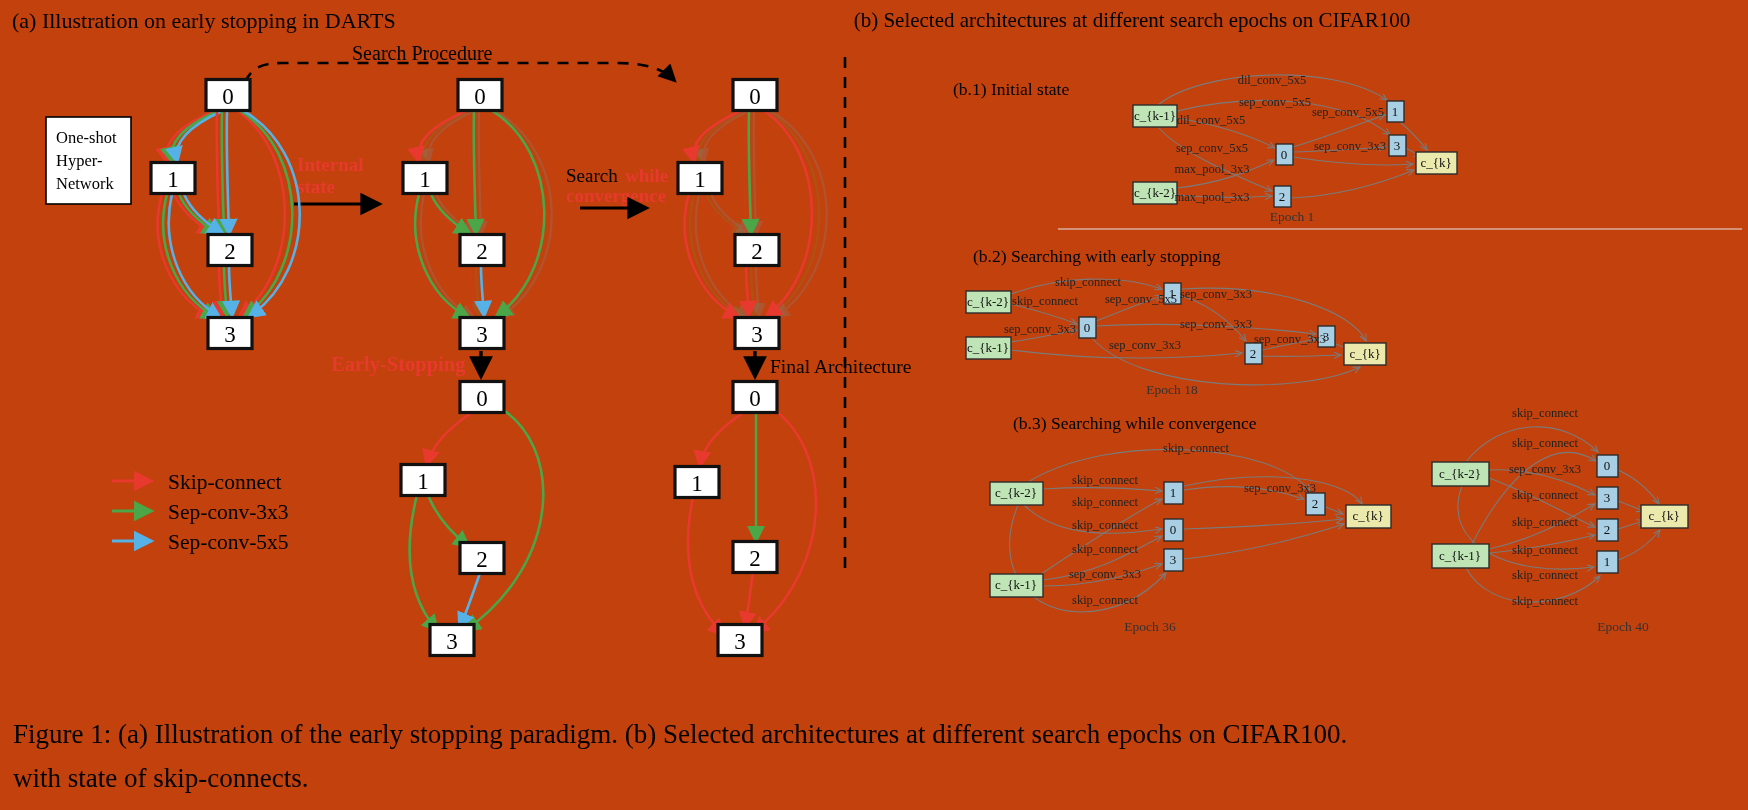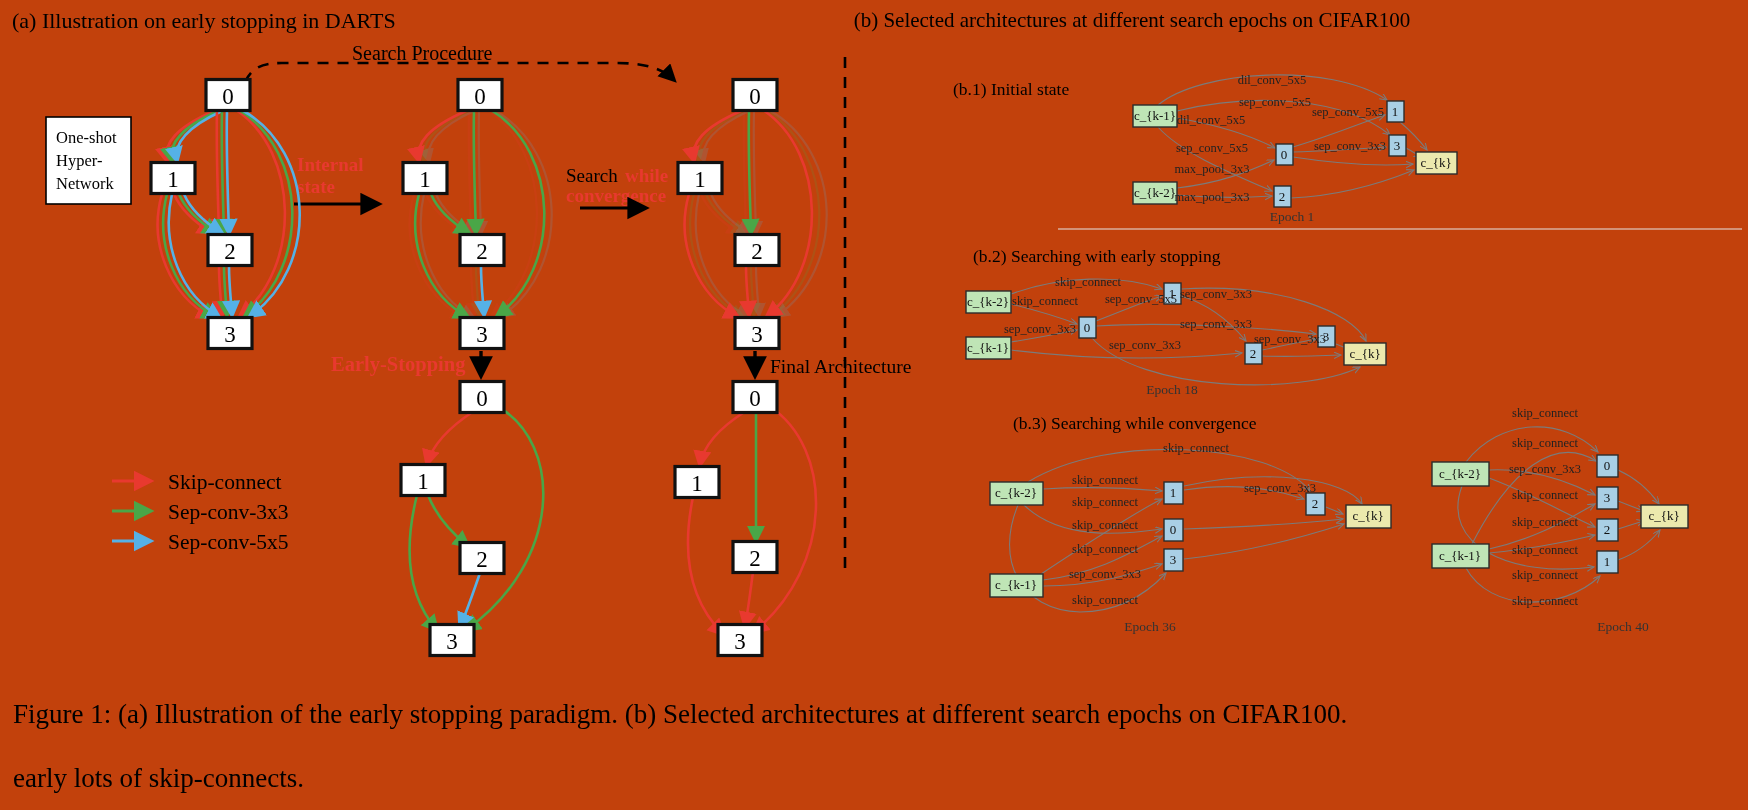--- a/index.html
+++ b/index.html
@@ -344,15 +344,15 @@
     <text class="el" x="1545" y="473">sep_conv_3x3</text>
     <text class="el" x="1545" y="499">skip_connect</text>
     <text class="el" x="1545" y="526">skip_connect</text>
     <text class="el" x="1545" y="554">skip_connect</text>
     <text class="el" x="1545" y="579">skip_connect</text>
     <text class="el" x="1545" y="605">skip_connect</text>
     <text class="ep" x="1623" y="631">Epoch 40</text>
   </g>
 </svg>
 
-<div class="cap" style="top:699px">Figure 1: (a) Illustration of the early stopping paradigm. (b) Selected architectures at different search epochs on CIFAR100.</div>
-<div class="cap" style="top:763px">early lots of skip-connects.</div>
+<div class="cap" style="top:719px">Figure 1: (a) Illustration of the early stopping paradigm. (b) Selected architectures at different search epochs on CIFAR100.</div>
+<div class="cap" style="top:763px">with state of skip-connects.</div>
 </div>
 
 </body></html>

